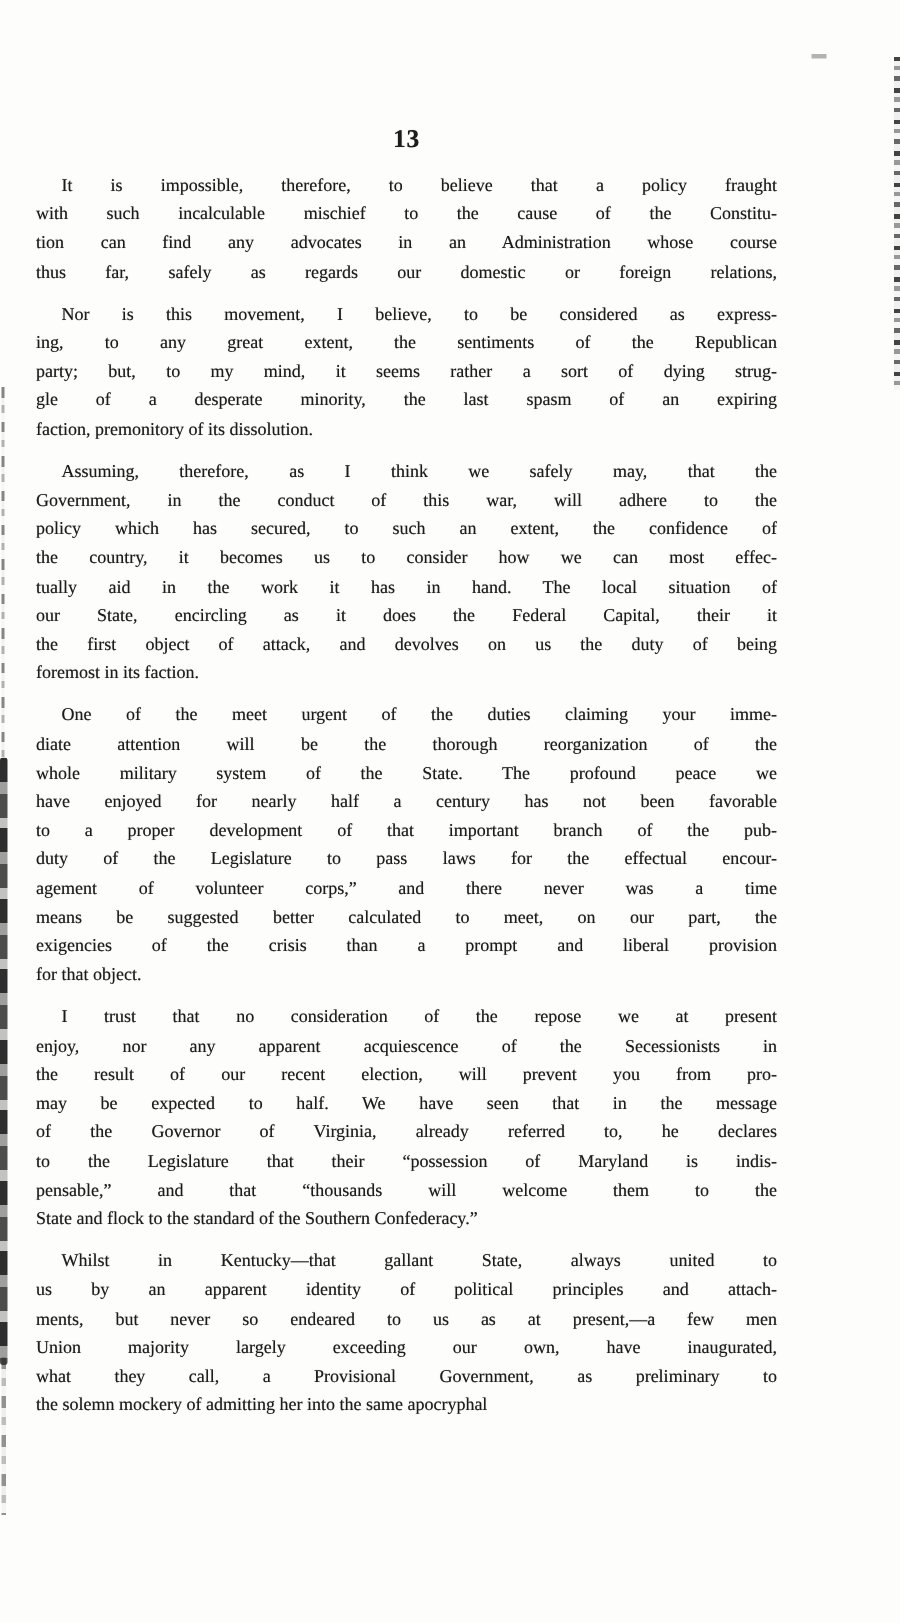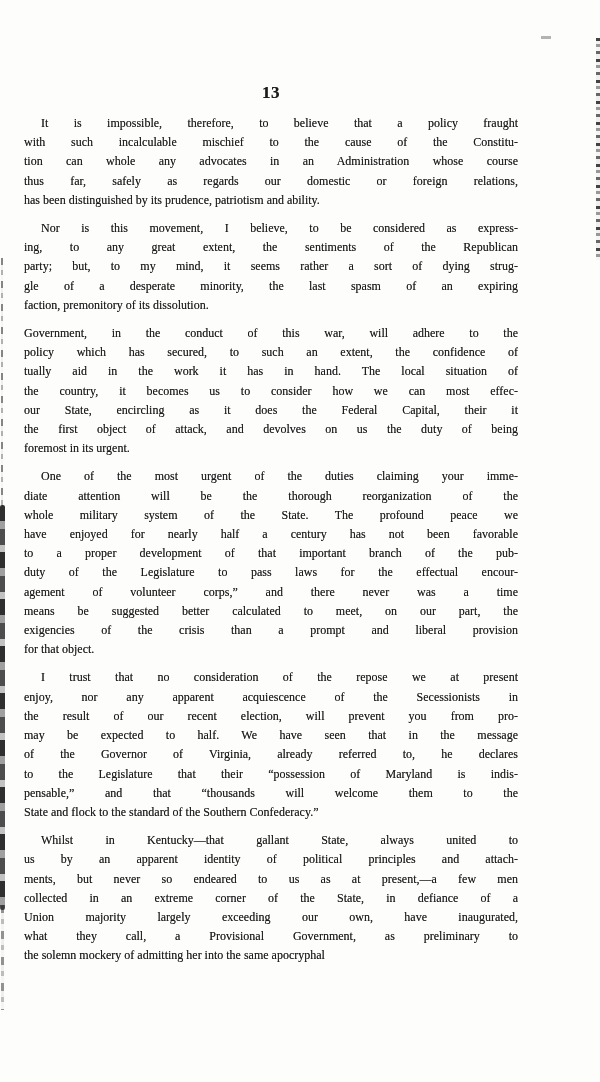--- a/index.html
+++ b/index.html
@@ -102,42 +102,42 @@
 </head>
 <body>
 
 <div class="page" style="background: rgb(253, 253, 252); color: rgb(28, 28, 28);">
   <div class="page-number">13</div>
 
   <div class="text-block">
       <div class="paragraph">
         <div class="line indent">It is impossible, therefore, to believe that a policy fraught</div>
         <div class="line">with such incalculable mischief to the cause of the Constitu-</div>
-        <div class="line">tion can whole any advocates in an Administration whose course</div>
+        <div class="line">tion can find any advocates in an Administration whose course</div>
         <div class="line">thus far, safely as regards our domestic or foreign relations,</div>
-        <div class="line para-last">has been distinguished by its prudence, patriotism and ability.</div>
       </div>
       <div class="paragraph">
         <div class="line indent">Nor is this movement, I believe, to be considered as express-</div>
         <div class="line">ing, to any great extent, the sentiments of the Republican</div>
         <div class="line">party; but, to my mind, it seems rather a sort of dying strug-</div>
         <div class="line">gle of a desperate minority, the last spasm of an expiring</div>
         <div class="line para-last">faction, premonitory of its dissolution.</div>
       </div>
       <div class="paragraph">
+        <div class="line indent">Assuming, therefore, as I think we safely may, that the</div>
         <div class="line">Government, in the conduct of this war, will adhere to the</div>
         <div class="line">policy which has secured, to such an extent, the confidence of</div>
+        <div class="line">the country, it becomes us to consider how we can most effec-</div>
         <div class="line">tually aid in the work it has in hand.  The local situation of</div>
-        <div class="line">the country, it becomes us to consider how we can most effec-</div>
         <div class="line">our State, encircling as it does the Federal Capital, their it</div>
         <div class="line">the first object of attack, and devolves on us the duty of being</div>
-        <div class="line para-last">foremost in its urgent.</div>
+        <div class="line para-last">foremost in its faction.</div>
       </div>
       <div class="paragraph">
-        <div class="line indent">One of the most urgent of the duties claiming your imme-</div>
+        <div class="line indent">One of the meet urgent of the duties claiming your imme-</div>
         <div class="line">diate attention will be the thorough reorganization of the</div>
         <div class="line">whole military system of the State.  The profound peace we</div>
         <div class="line">have enjoyed for nearly half a century has not been favorable</div>
         <div class="line">to a proper development of that important branch of the pub-</div>
         <div class="line">duty of the Legislature to pass laws for the effectual encour-</div>
         <div class="line">agement of volunteer corps,” and there never was a time</div>
         <div class="line">means be suggested better calculated to meet, on our part, the</div>
         <div class="line">exigencies of the crisis than a prompt and liberal provision</div>
         <div class="line para-last">for that object.</div>
       </div>
@@ -148,21 +148,20 @@
         <div class="line">may be expected to half.  We have seen that in the message</div>
         <div class="line">of the Governor of Virginia, already referred to, he declares</div>
         <div class="line">to the Legislature that their “possession of Maryland is indis-</div>
         <div class="line">pensable,” and that “thousands will welcome them to the</div>
         <div class="line para-last">State and flock to the standard of the Southern Confederacy.”</div>
       </div>
       <div class="paragraph">
         <div class="line indent">Whilst in Kentucky—that gallant State, always united to</div>
         <div class="line">us by an apparent identity of political principles and attach-</div>
         <div class="line">ments, but never so endeared to us as at present,—a few men</div>
-        <div class="line">collected in an extreme corner of the State, in defiance of a</div>
         <div class="line">Union majority largely exceeding our own, have inaugurated,</div>
         <div class="line">what they call, a Provisional Government, as preliminary to</div>
         <div class="line para-last">the solemn mockery of admitting her into the same apocryphal</div>
       </div>
     </div>
 
   <div class="artifact left-strip-a"></div>
   <div class="artifact left-strip-b"></div>
   <div class="artifact left-strip-c"></div>
   <div class="artifact right-speckle"></div>

